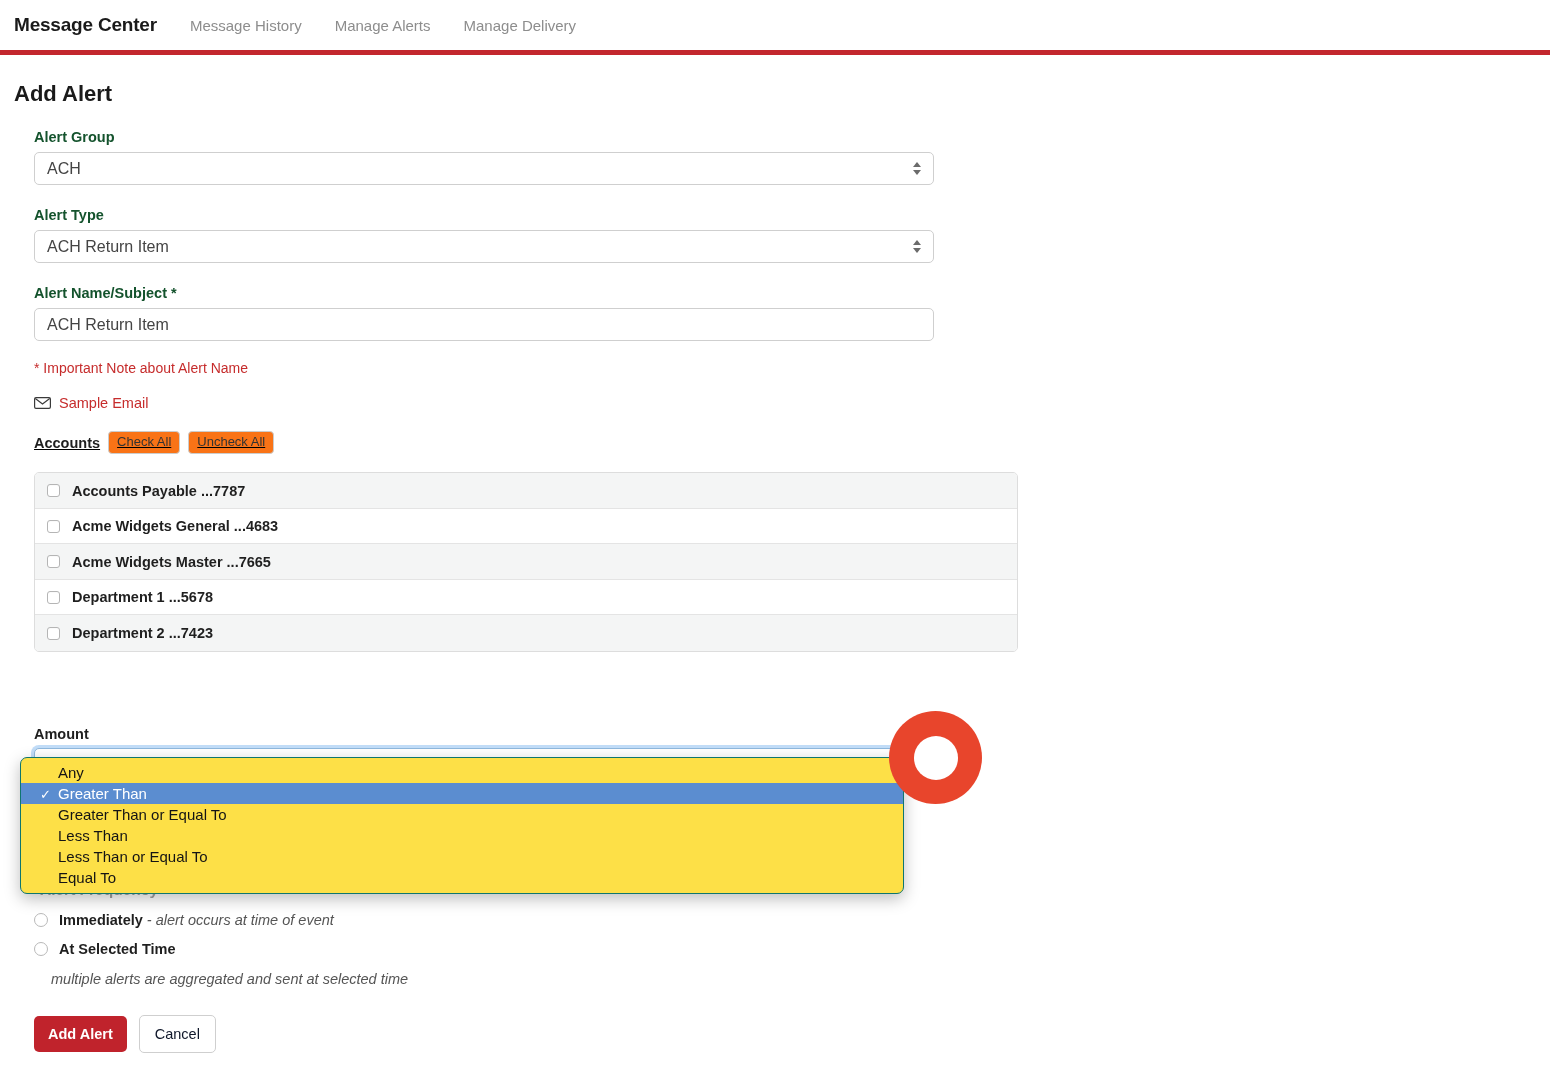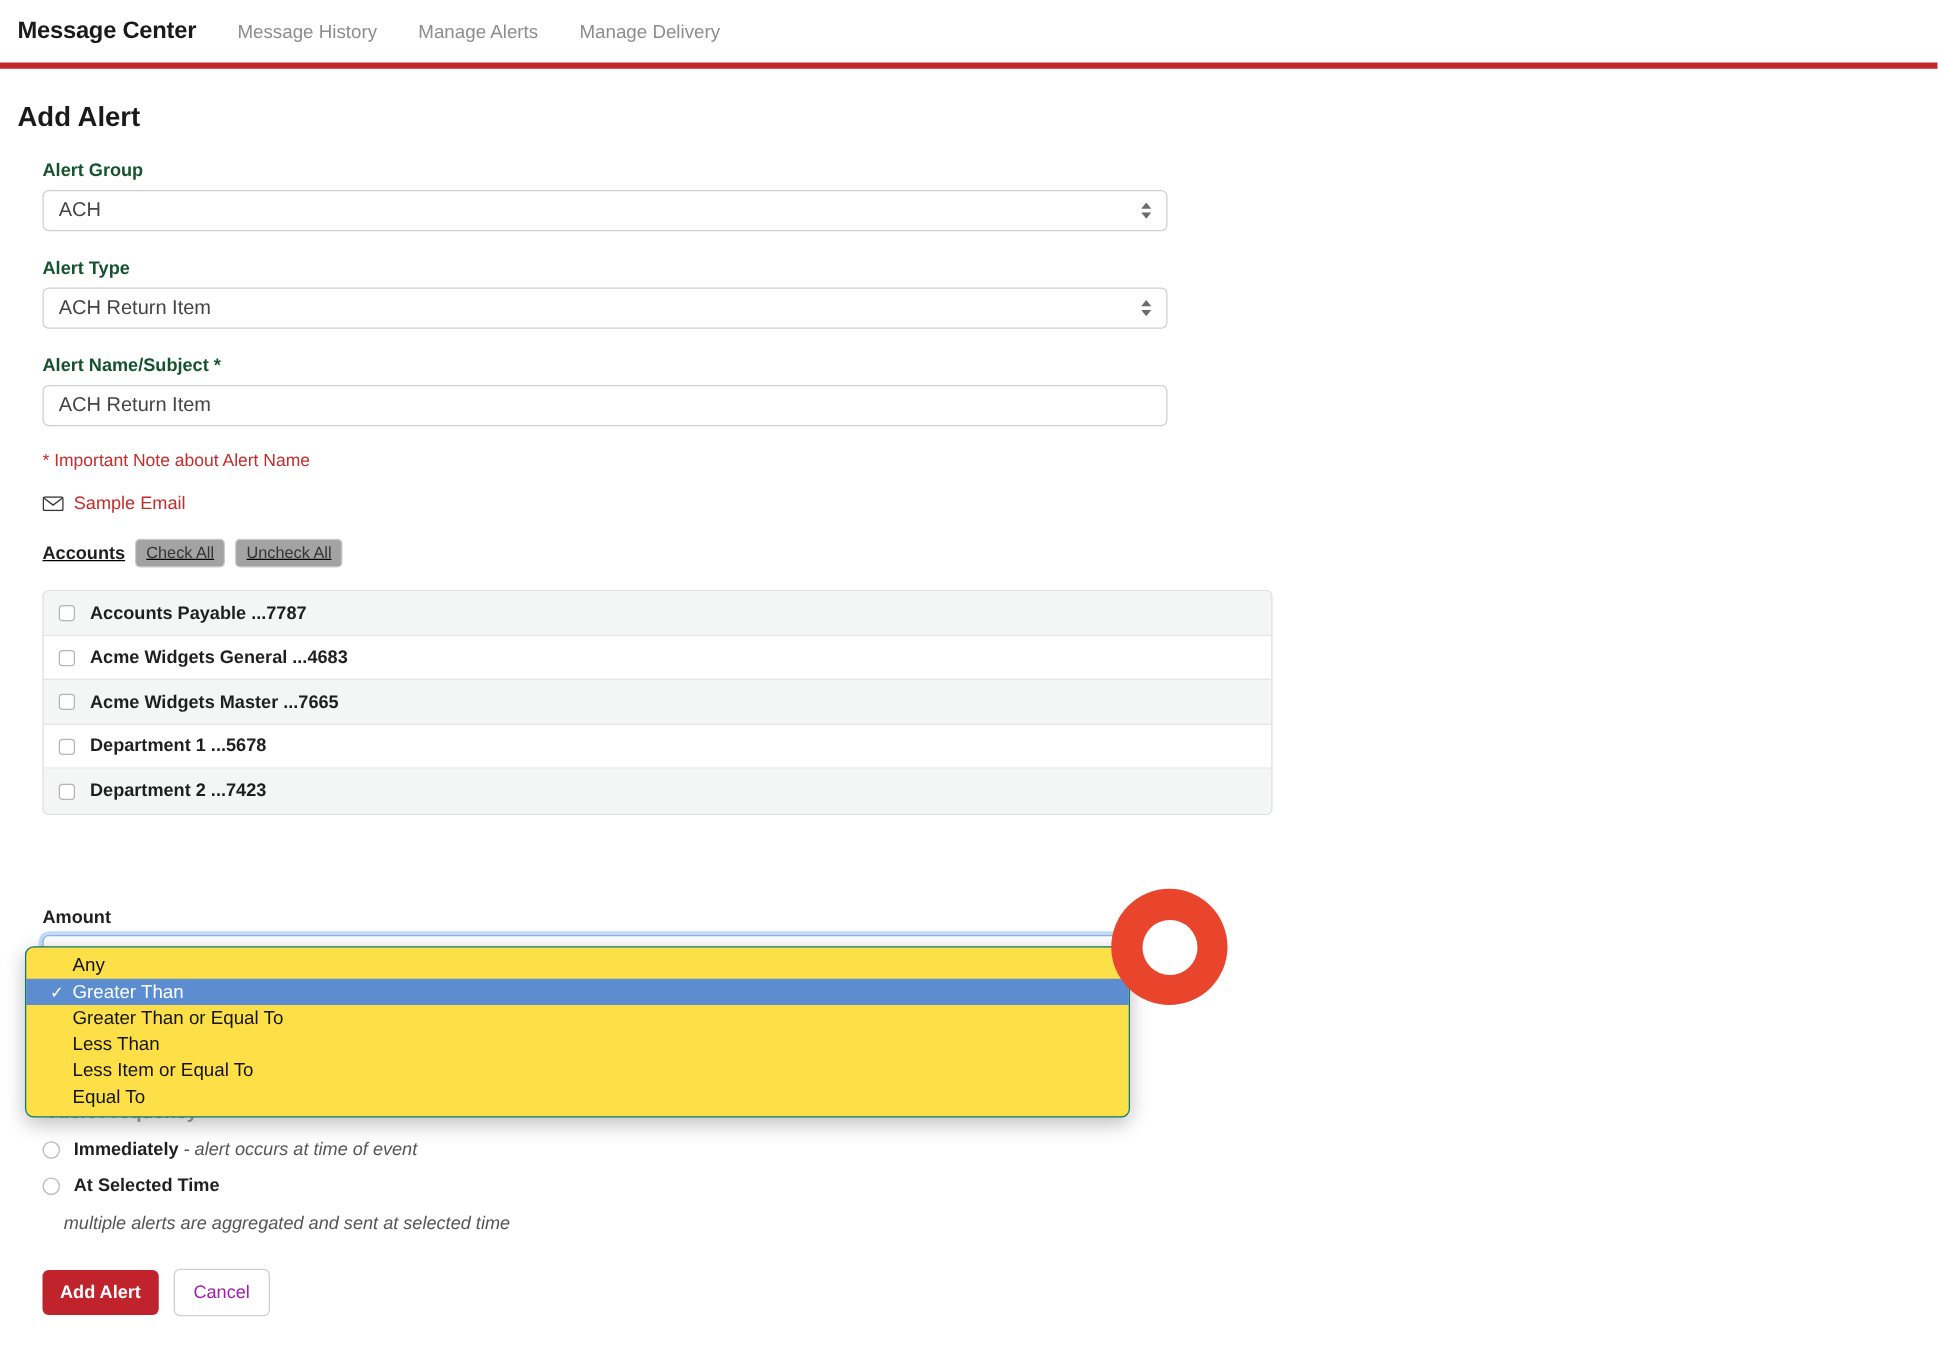--- a/index.html
+++ b/index.html
@@ -76,21 +76,21 @@
     display: flex; align-items: center; gap: 8px; margin-top: 19px;
   }
   .env-icon { width: 17px; height: 12px; display: block; }
   .sample-link { color: #c62c2c; font-size: 14.5px; text-decoration: none; }
 
   .accounts-row {
     display: flex; align-items: center; gap: 8px; margin-top: 20px; text-decoration: underline;
   }
   .accounts-label { font-size: 14.5px; font-weight: bold; color: #1f1f1f; }
   .smallbtn {
-    border: 1px solid #cccccc; border-radius: 4px; background: #a3a3a3;
+    border: 1px solid #cccccc; border-radius: 4px; background: #f97316;
     font-size: 13px; color: #333; padding: 3px 8px 4px;
     font-family: "Liberation Sans", sans-serif; line-height: 1.1;
     cursor: default;
   }
 
   .acct-list {
     margin-top: 18px; width: 984px;
     border: 1px solid #dddddd; border-radius: 5px; overflow: hidden;
     background: #fff;
   }
@@ -205,21 +205,21 @@
 
   #actions { display: flex; align-items: center; gap: 12px; margin-top: 28px; }
   #add-alert-btn {
     background: #c0232c; color: #ffffff;
     font-size: 14.5px; font-weight: bold;
     border: none; border-radius: 5px;
     padding: 10px 14px; cursor: default;
     font-family: "Liberation Sans", sans-serif;
   }
   #cancel-btn {
-    background: #ffffff; color: #a21caf;
+    background: #ffffff; color: #0f172a;
     font-size: 14.5px;
     border: 1px solid #cfcfcf; border-radius: 5px;
     padding: 10px 15px; cursor: default;
     font-family: "Liberation Sans", sans-serif;
   }
 </style>
 </head>
 <body>
 
 <div id="topnav">
@@ -314,21 +314,21 @@
         <span class="check">✓</span>
         <span>Greater Than</span>
       </div>
       <div class="ddopt">
         <span>Greater Than or Equal To</span>
       </div>
       <div class="ddopt">
         <span>Less Than</span>
       </div>
       <div class="ddopt">
-        <span>Less Item or Equal To</span>
+        <span>Less Than or Equal To</span>
       </div>
       <div class="ddopt">
         <span>Equal To</span>
       </div>
     </div>
 
   </div>
 
   <div id="lower">
 

